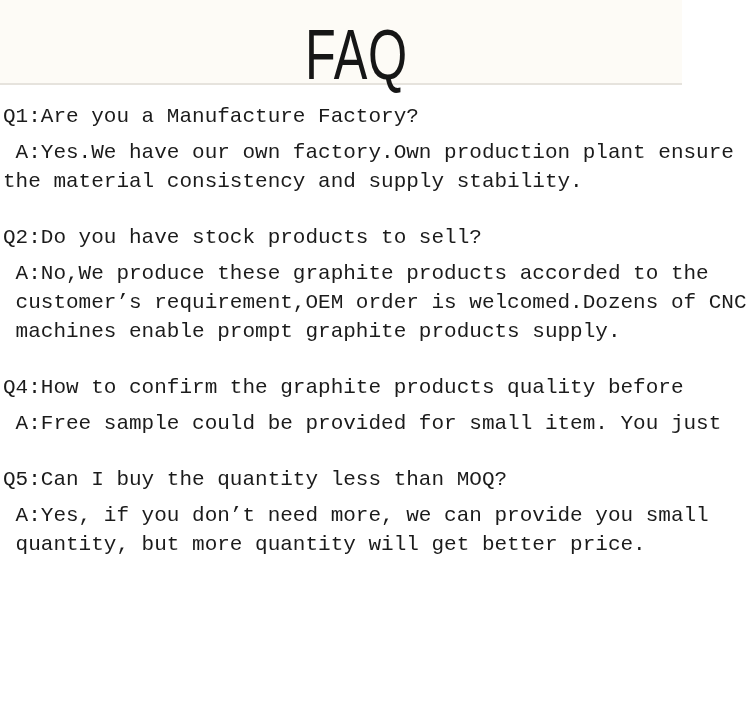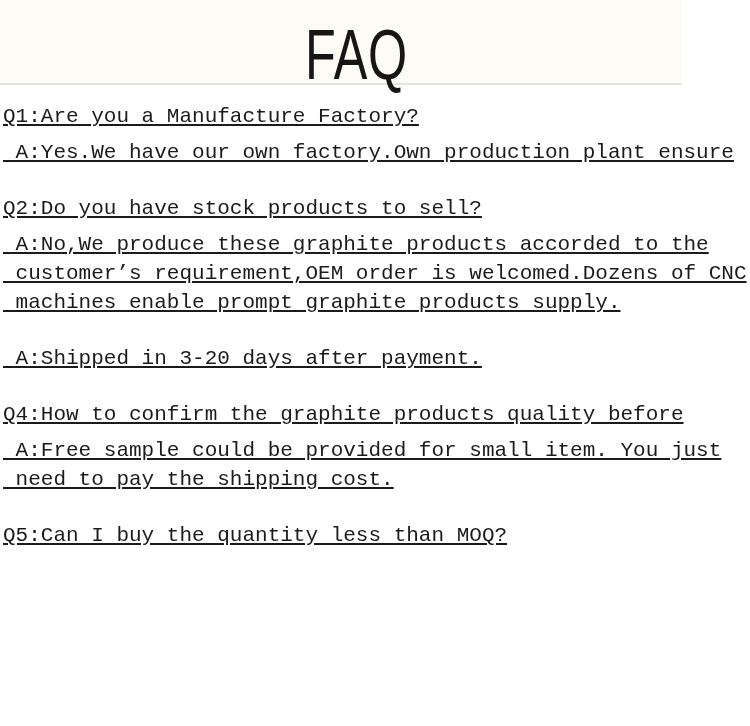--- a/index.html
+++ b/index.html
@@ -36,21 +36,20 @@
     transform: scaleX(0.72);
     transform-origin: center bottom;
     margin-bottom: -7px;
     letter-spacing: 1px;
     white-space: pre;
   }
   .content {
     padding: 17px 0 0 3px;
     font-size: 21px;
     line-height: 29px;
-    text-decoration: underline;
   }
   .faq-item {
     margin: 0 0 27px 0;
   }
   .faq-item:last-child {
     margin-bottom: 16px;
   }
   .question {
     margin-bottom: 7px;
   }
@@ -69,50 +68,51 @@
   </div>
 
   <div class="content">
 
     <div class="faq-item">
       <div class="question">
         <div class="line">Q1:Are you a Manufacture Factory?</div>
       </div>
       <div class="answer">
         <div class="line"> A:Yes.We have our own factory.Own production plant ensure</div>
+        <div class="line">the material consistency and supply stability.</div>
       </div>
     </div>
 
     <div class="faq-item">
       <div class="question">
         <div class="line">Q2:Do you have stock products to sell?</div>
       </div>
       <div class="answer">
         <div class="line"> A:No,We produce these graphite products accorded to the</div>
         <div class="line"> customer’s requirement,OEM order is welcomed.Dozens of CNC</div>
         <div class="line"> machines enable prompt graphite products supply.</div>
       </div>
     </div>
 
     <div class="faq-item">
-      <div class="answer">
-        <div class="line"> A:Shipped in 3-20 days after payment.</div>
-      </div>
     </div>
 
     <div class="faq-item">
       <div class="question">
         <div class="line">Q4:How to confirm the graphite products quality before</div>
       </div>
       <div class="answer">
         <div class="line"> A:Free sample could be provided for small item. You just</div>
-        <div class="line"> need to pay the shipping cost.</div>
       </div>
     </div>
 
     <div class="faq-item">
       <div class="question">
         <div class="line">Q5:Can I buy the quantity less than MOQ?</div>
       </div>
+      <div class="answer">
+        <div class="line"> A:Yes, if you don’t need more, we can provide you small</div>
+        <div class="line"> quantity, but more quantity will get better price.</div>
+      </div>
     </div>
 
   </div>
 </div>
 
 </body></html>

